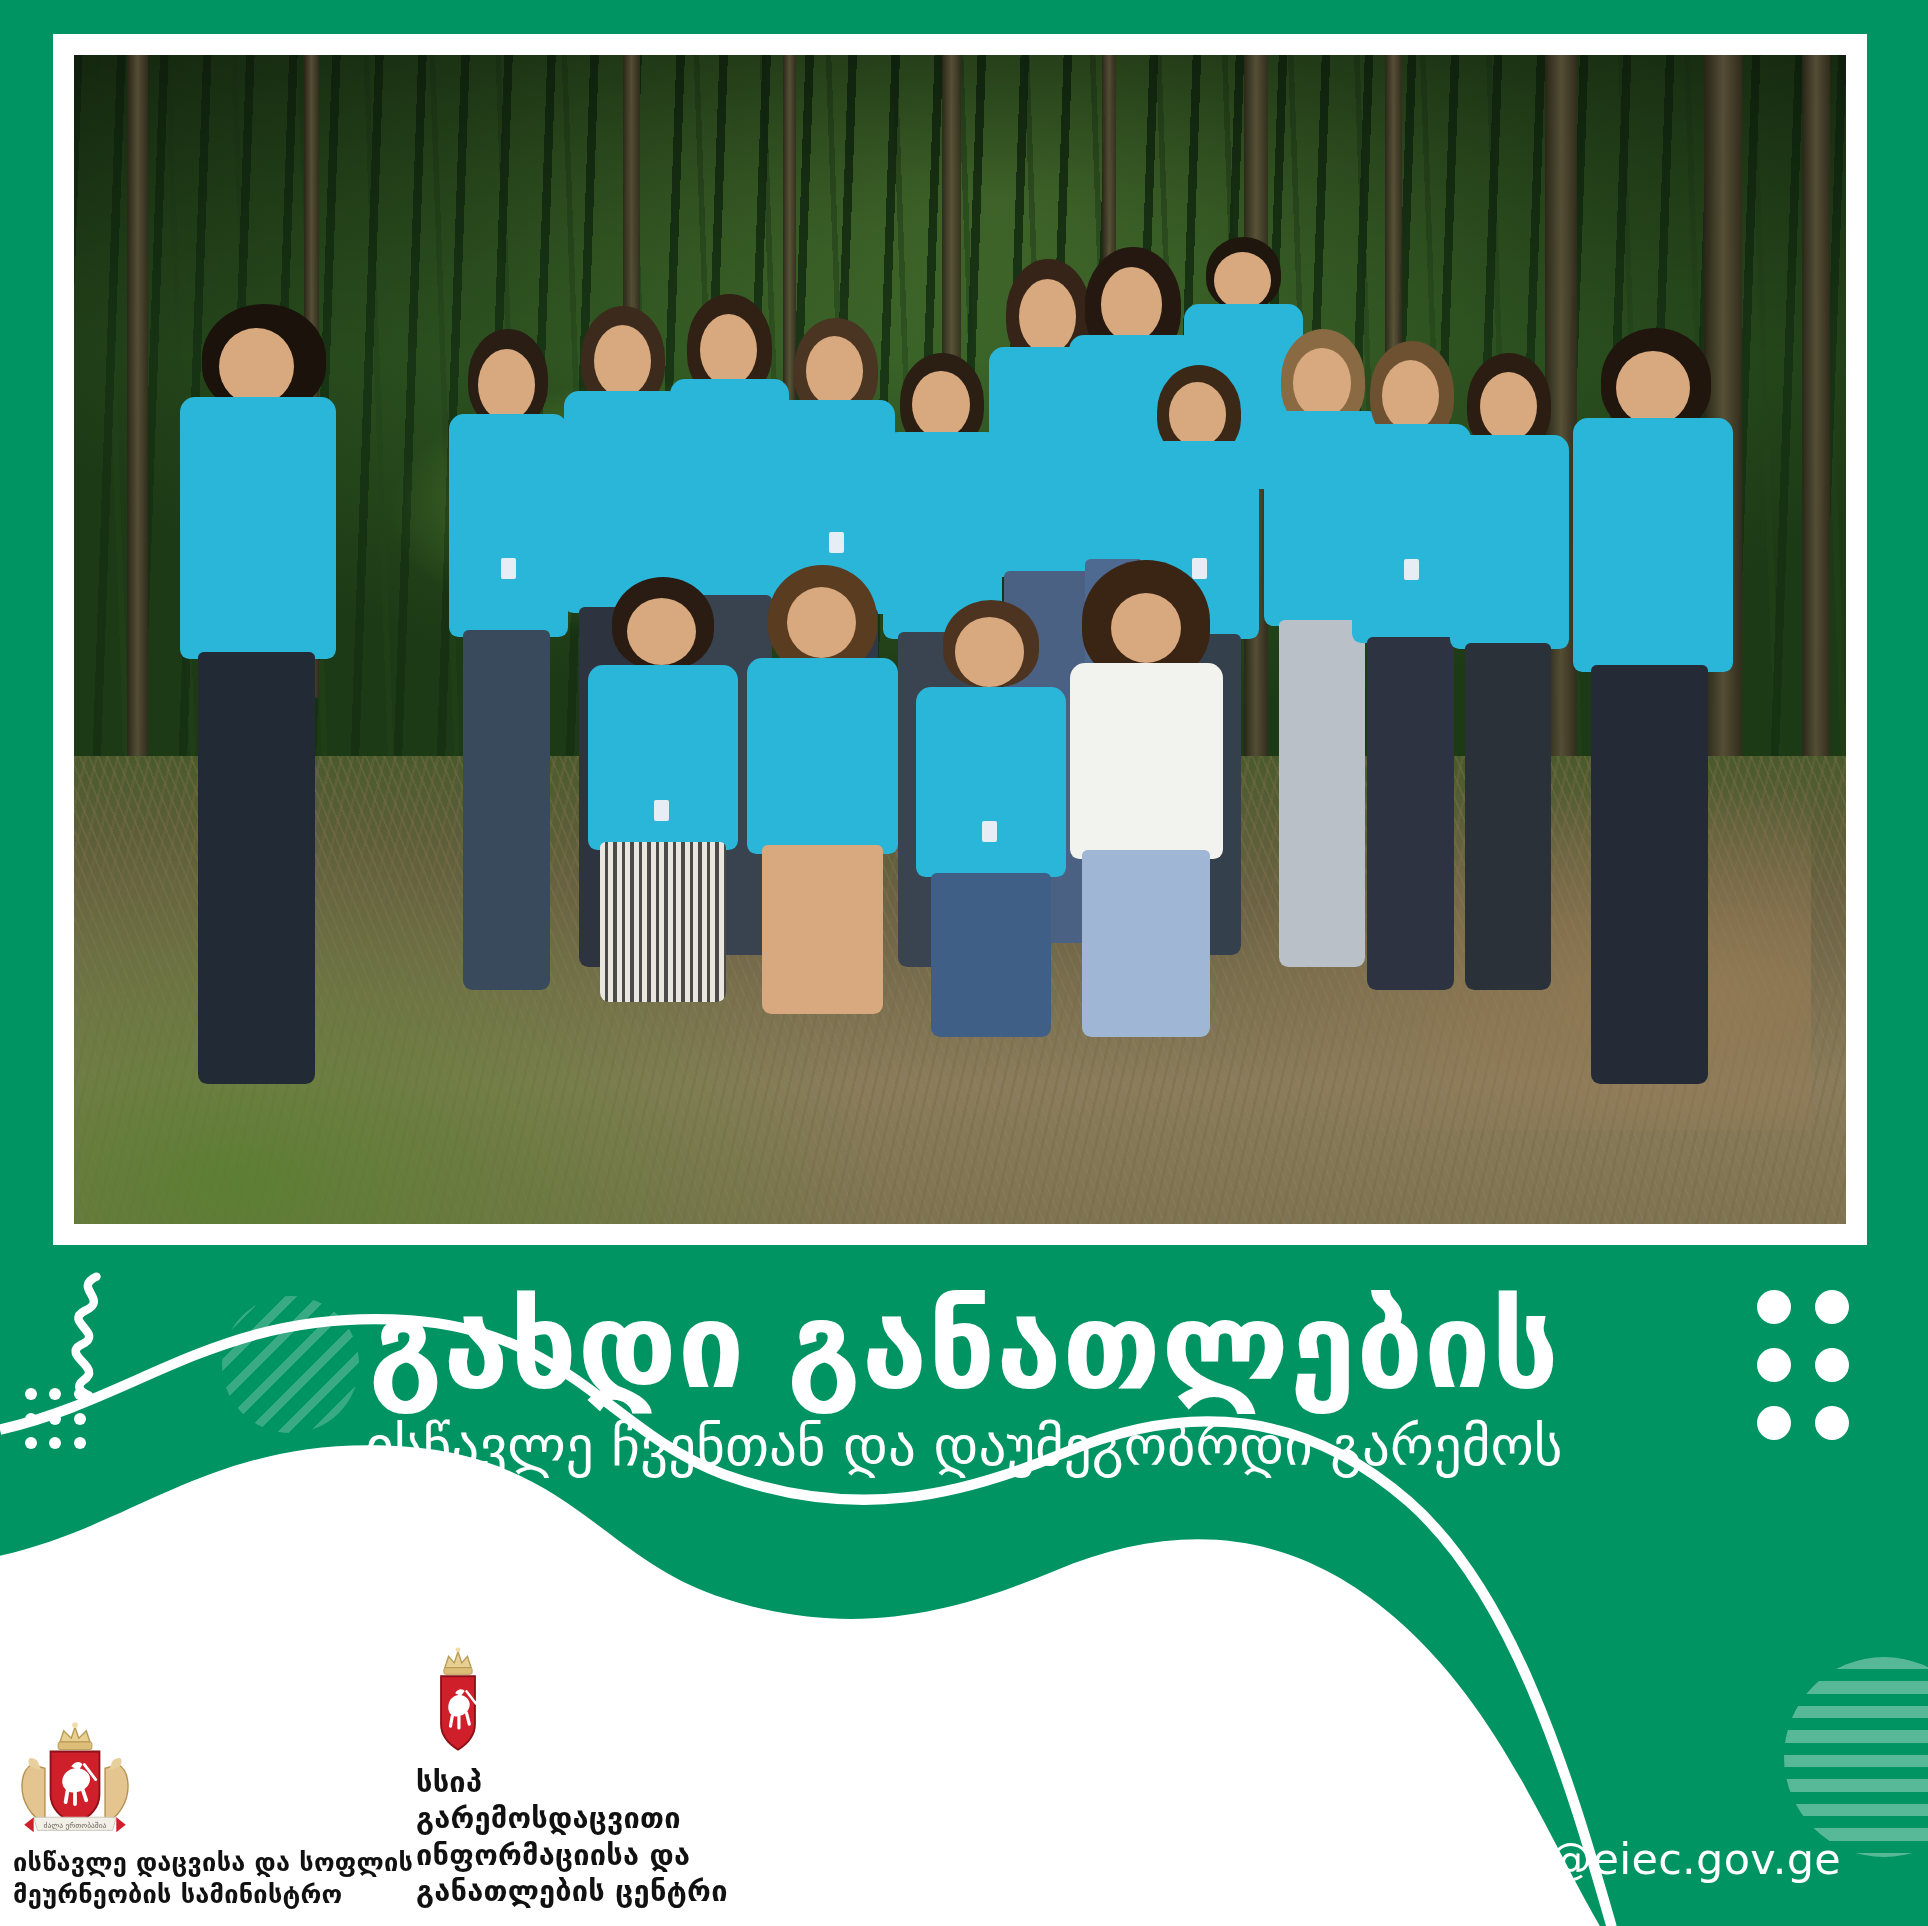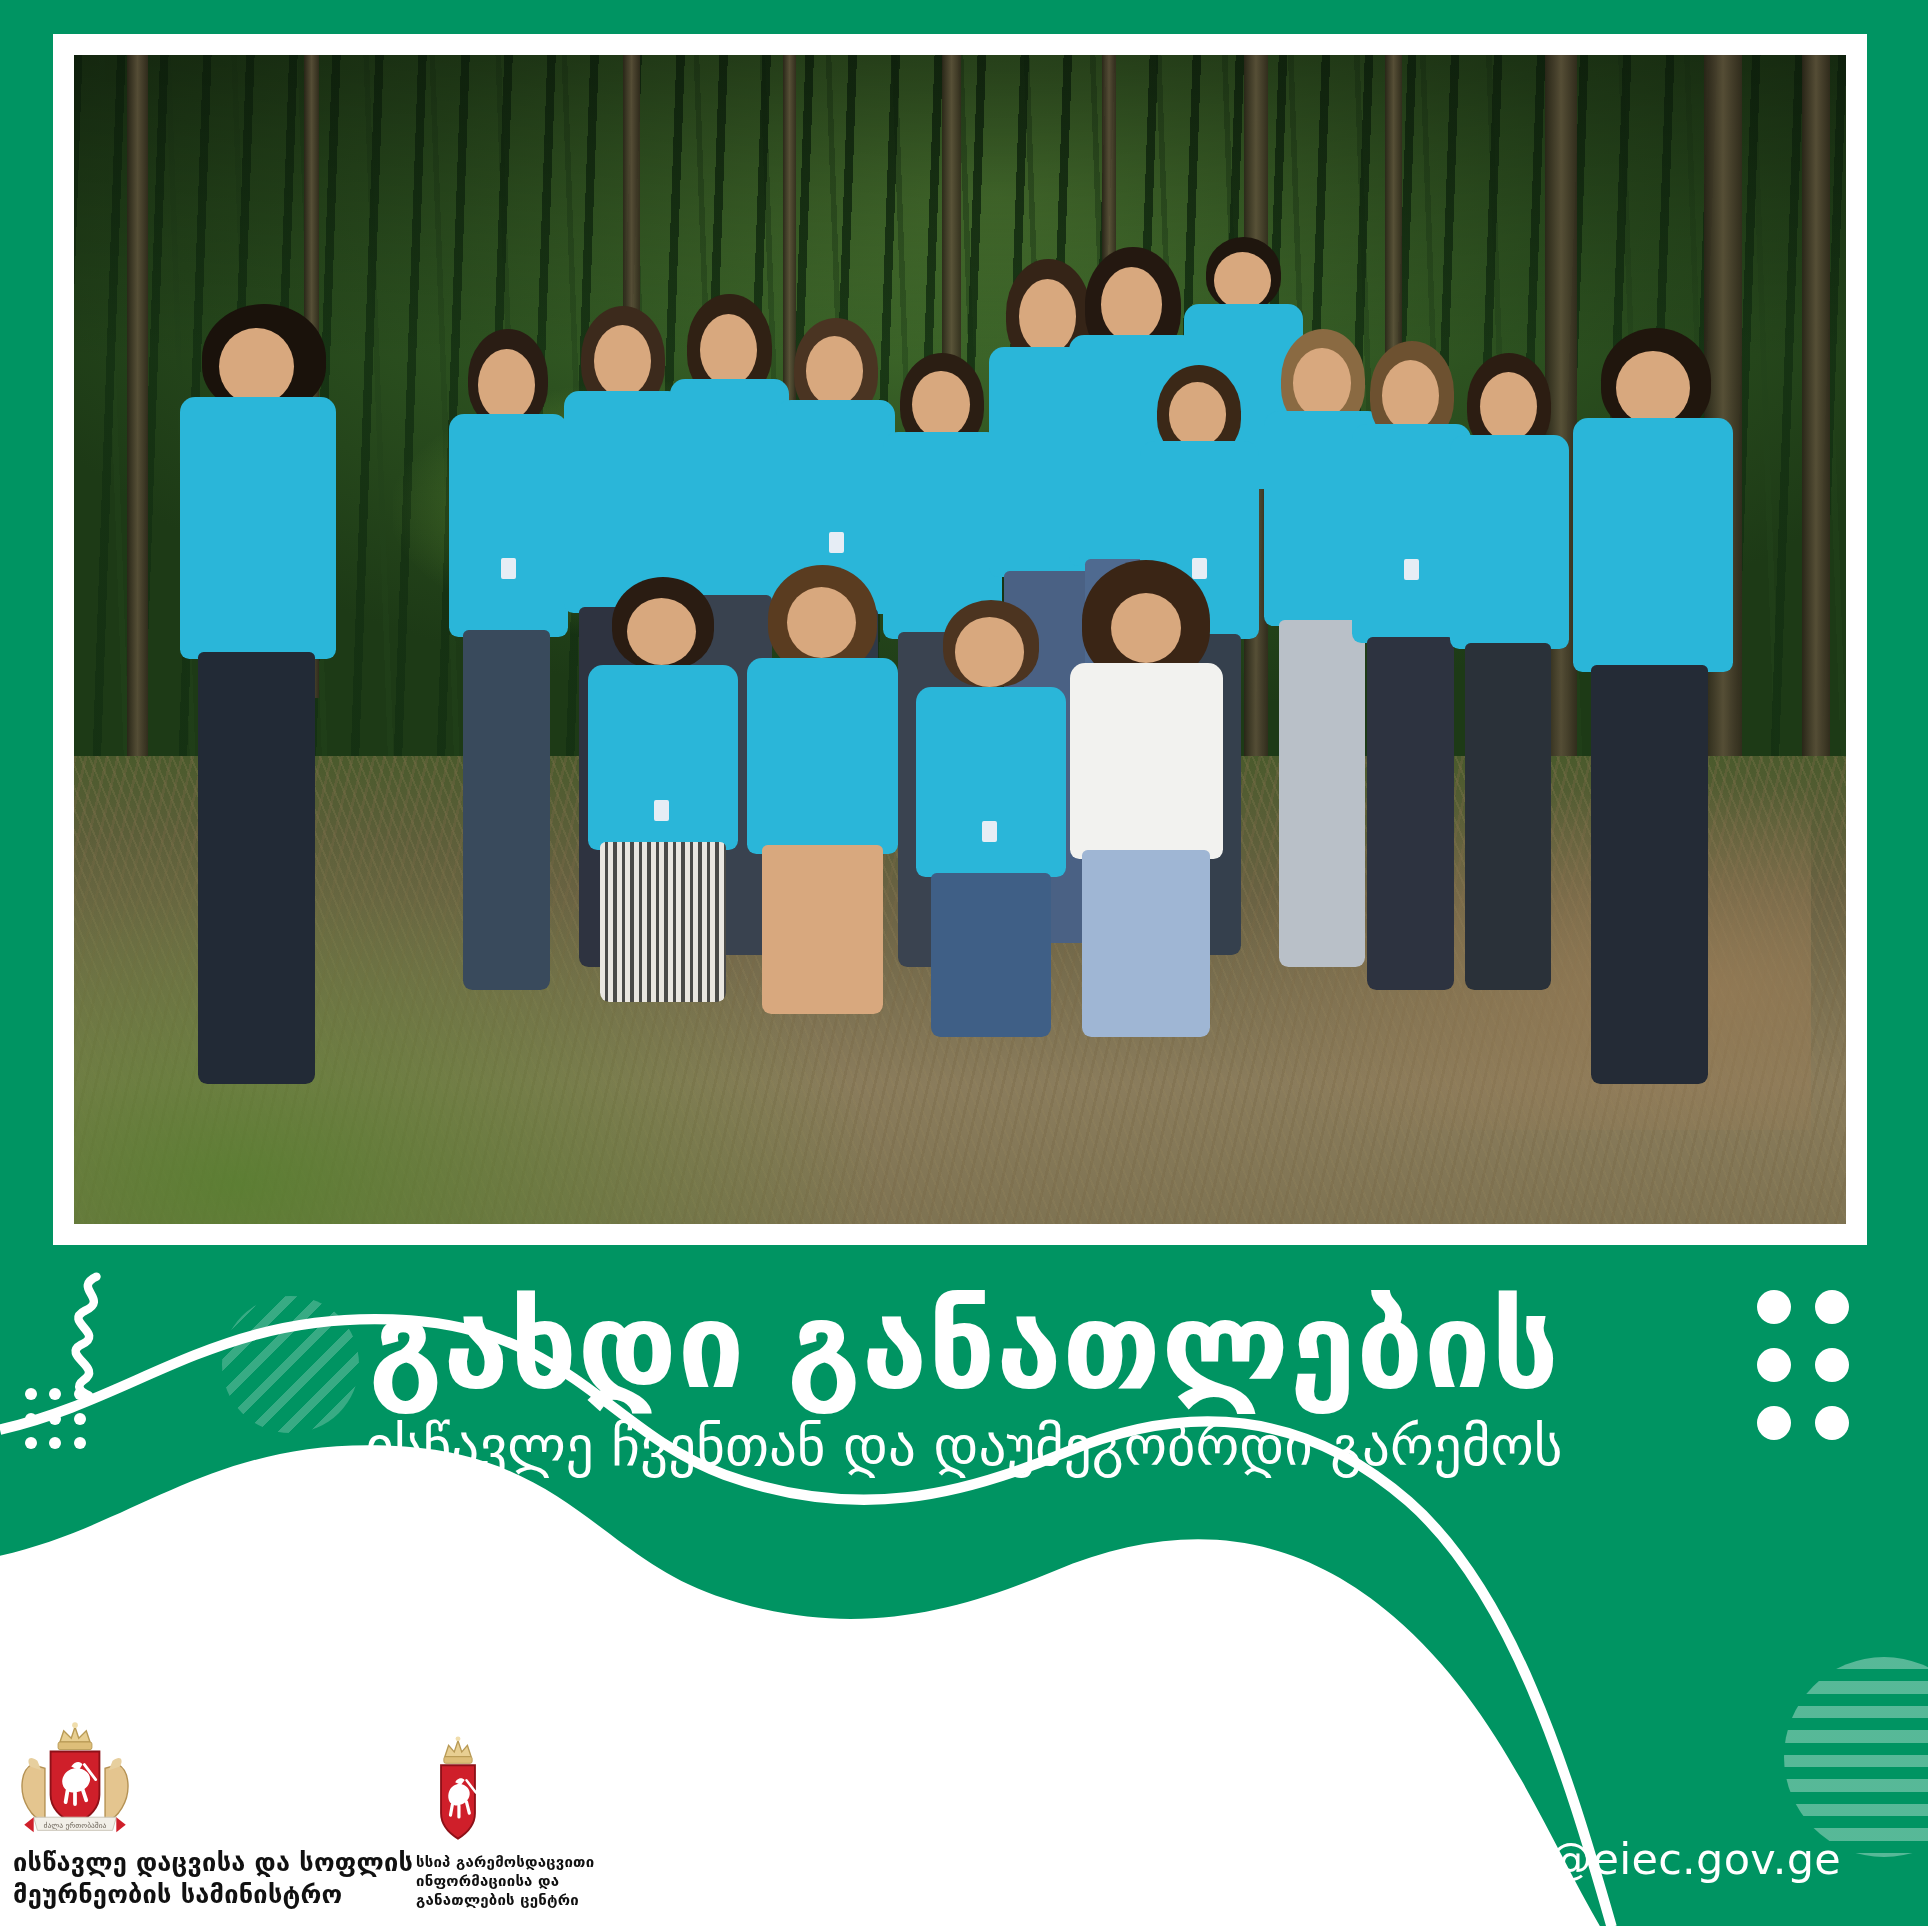--- a/index.html
+++ b/index.html
@@ -116,21 +116,21 @@
 
   
   #footer{position:absolute;left:0;bottom:0;width:1928px;height:282px;}
   .logo-block{position:absolute;}
   .logo-text{
     color:#111;font-size:25.4px;font-weight:700;line-height:1.26;
     white-space:pre-line;letter-spacing:0.2px;
   }
   #logo-ministry{left:13px;bottom:17px;width:443px;}
   #logo-center{left:416px;bottom:17px;width:320px;}
-  #logo-center .logo-text{font-size:15px;}
+  #logo-center .logo-text{font-size:29px;}
 
   .emblem{position:relative;}
   #contact{
     position:absolute;right:87px;bottom:43px;
     color:#fff;font-size:43px;font-weight:400;letter-spacing:0.3px;
     z-index:6;
   }
 </style>
 </head>
 <body>

